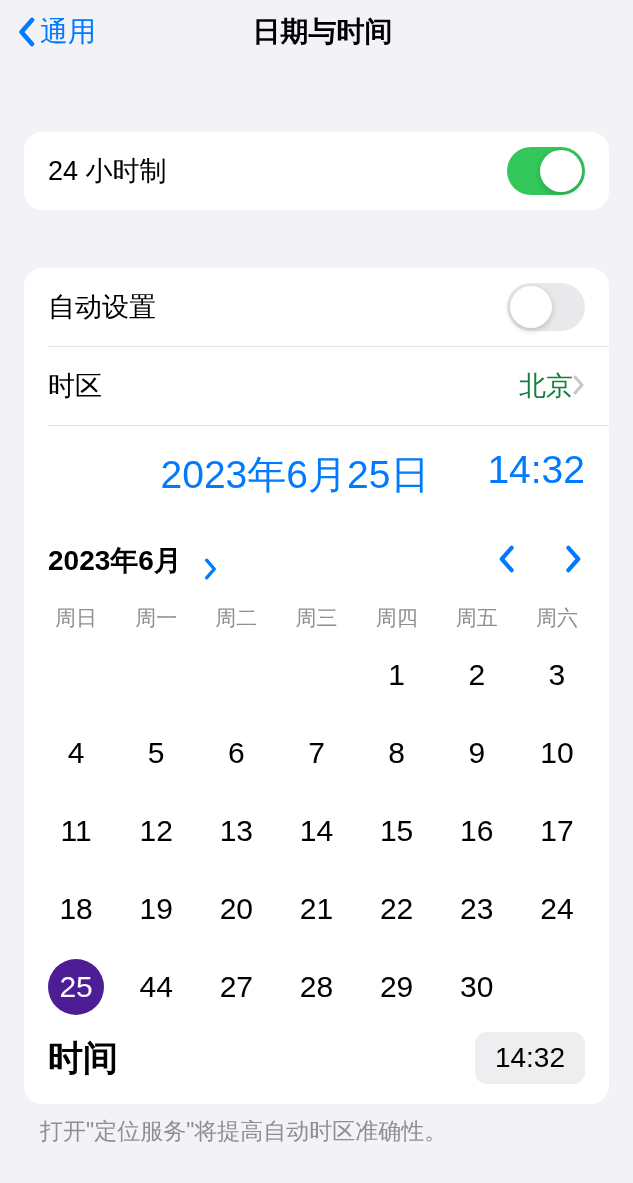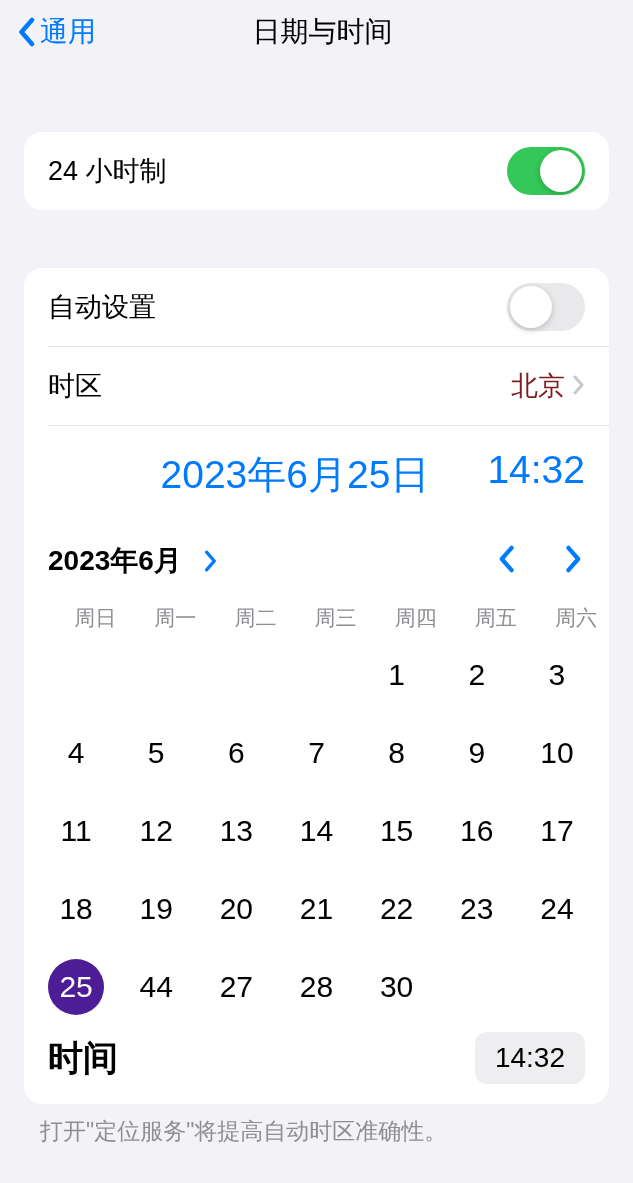--- a/index.html
+++ b/index.html
@@ -26,21 +26,21 @@
       color: #007aff;
       font-size: 28px;
       gap: 4px;
     }
     .back svg { width: 20px; height: 30px; }
     .header-title {
       position: absolute;
       left: 12px; right: 0;
       text-align: center;
       font-size: 28px;
-      font-weight: 400;
+      font-weight: 700;
       pointer-events: none;
     }
 
     
     .group {
       background: #fff;
       border-radius: 18px;
       margin: 0 24px;
       overflow: hidden;
     }
@@ -51,25 +51,25 @@
       display: flex;
       align-items: center;
       justify-content: space-between;
       padding: 0 24px;
       min-height: 78px;
       font-size: 27px;
     }
     .sep { border-bottom: 1px solid #e2e2e5; margin-left: 24px; }
     .row .label { color: #000; }
     .row .value {
-      color: #7f1d1d;
+      color: #15803d;
       font-size: 27px;
       display: flex;
       align-items: center;
-      gap: 8px;
+      gap: 0;
     }
     .chevron-right svg { width: 12px; height: 20px; }
 
     
     .switch {
       width: 78px; height: 48px;
       border-radius: 24px;
       position: relative;
     }
     .switch.on  { background: #34c759; }
@@ -97,38 +97,38 @@
 
     
     .cal-head {
       display: flex;
       align-items: center;
       justify-content: space-between;
       padding: 18px 26px 10px 24px;
     }
     .month-picker {
       display: flex;
-      align-items: center;
+      align-items: flex-end;
       gap: 22px;
       font-size: 28px;
       font-weight: 600;
     }
     .month-picker svg { width: 14px; height: 22px; }
     .nav-arrows { display: flex; gap: 50px; }
     .nav-arrows .arrow svg { width: 18px; height: 28px; }
 
     
     .weekdays, .days-row {
       display: grid;
       grid-template-columns: repeat(7, 1fr);
       padding: 0 12px;
     }
     .weekdays { margin-top: 14px; }
     .weekdays span {
-      text-align: right;
+      text-align: center;
       font-size: 21px;
       color: #8e8e93;
       font-weight: 500;
       padding-bottom: 4px;
     }
     .days { padding-bottom: 6px; }
     .days-row { height: 78px; }
     .day {
       display: flex;
       align-items: center;
@@ -341,20 +341,23 @@
         <div class="day">
           <span>44</span>
         </div>
         <div class="day">
           <span>27</span>
         </div>
         <div class="day">
           <span>28</span>
         </div>
         <div class="day">
+          <span>29</span>
+        </div>
+        <div class="day">
           <span>30</span>
         </div>
         <div class="day"></div>
       </div>
     </div>
 
   <div class="time-row">
     <span class="label">时间</span>
     <span class="time-chip">14:32</span>
   </div>

